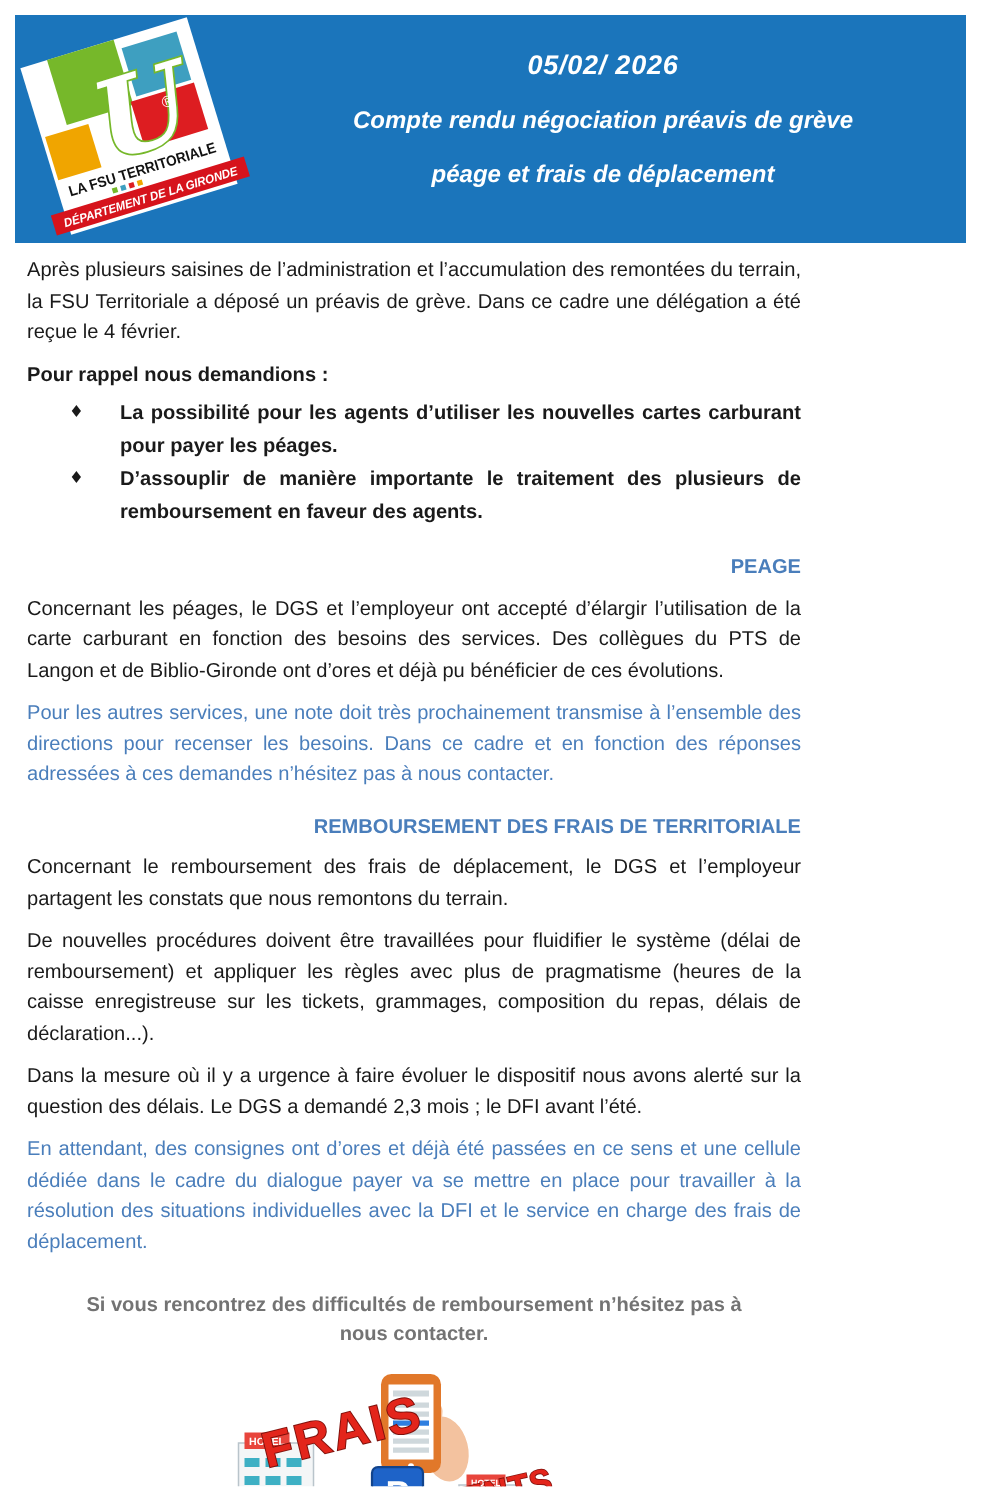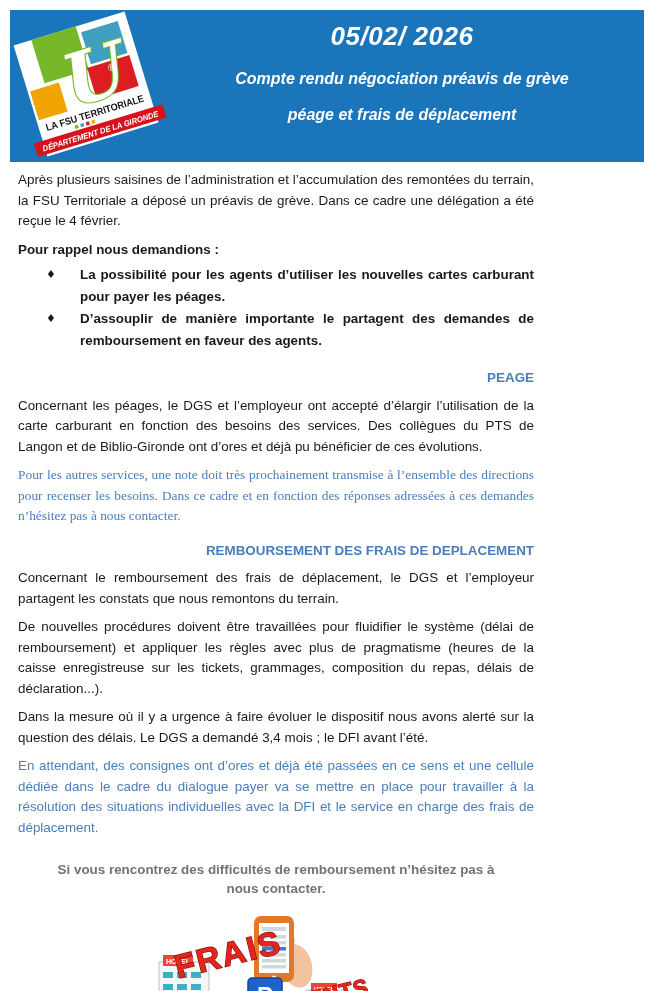--- a/index.html
+++ b/index.html
@@ -23,41 +23,41 @@
   .logo-wrap {
     position: absolute; top: 16px; left: 18px;
     width: 116px; height: 116px;
     transform: rotate(-17deg);
   }
   .logo-wrap svg { overflow: visible; }
   .header-text {
     margin-left: 150px; text-align: center;
     color: #ffffff; font-weight: bold; font-style: italic;
   }
-  .header-date { padding-top: 11px; font-size: 26px; letter-spacing: 0.5px; }
+  .header-date { padding-top: 23px; font-size: 18px; letter-spacing: 0.5px; }
   .header-title { font-size: 16px; margin-top: 18px; }
 
   
   .content {
     position: absolute; top: 170px; left: 0;
     width: 552px; padding: 0 18px;
     font-size: 13.4px; line-height: 20.5px;
     text-align: justify;
   }
   .content p { margin: 0 0 8px 0; }
   .demands-label { font-weight: bold; margin-bottom: 4px !important; }
   ul.bullets { list-style: none; margin: 0 0 16px 0; padding: 0; }
   ul.bullets li { display: flex; padding-left: 28px; font-weight: bold; line-height: 22px; }
   .bullet-glyph { width: 34px; flex: 0 0 34px; font-family: "DejaVu Sans", sans-serif; font-size: 11px; }
   .section-heading {
     color: #4a7ebb; font-weight: bold;
     margin: 14px 0 7px 0 !important; text-align: right;
   }
   .blue-text { color: #4a7ebb; }
-  .after-gap { margin-bottom: 14px !important; font-family: Liberation Serif, serif; }
+  .after-gap { margin-bottom: 14px !important; }
   .cta {
     color: #737373; font-weight: bold; text-align: center;
     margin: 22px 30px 0 30px !important; line-height: 19px;
   }
 
   
   .illustration-box { width: 250px; margin: 12px auto 0 auto; }
 </style>
 </head>
 <body>
@@ -98,32 +98,32 @@
 
     <p class="demands-label">Pour rappel nous demandions :</p>
 
     <ul class="bullets">
       <li>
         <span class="bullet-glyph">♦</span>
         <span>La possibilité pour les agents d’utiliser les nouvelles cartes carburant pour payer les péages.</span>
       </li>
       <li>
         <span class="bullet-glyph">♦</span>
-        <span>D’assouplir de manière importante le partagent des demandes de remboursement en faveur des agents.</span>
+        <span>D’assouplir de manière importante le traitement des plusieurs de remboursement en faveur des agents.</span>
       </li>
     </ul>
 
     <p class="section-heading">PEAGE</p>
     <p>Concernant les péages, le DGS et l’employeur ont accepté d’élargir l’utilisation de la carte carburant en fonction des besoins des services. Des collègues du PTS de Langon et de Biblio-Gironde ont d’ores et déjà pu bénéficier de ces évolutions.</p>
     <p class="blue-text after-gap">Pour les autres services, une note doit très prochainement transmise à l’ensemble des directions pour recenser les besoins. Dans ce cadre et en fonction des réponses adressées à ces demandes n’hésitez pas à nous contacter.</p>
 
-    <p class="section-heading">REMBOURSEMENT DES FRAIS DE DEPLACEMENT</p>
+    <p class="section-heading">REMBOURSEMENT DES FRAIS DE TERRITORIALE</p>
     <p>Concernant le remboursement des frais de déplacement, le DGS et l’employeur partagent les constats que nous remontons du terrain.</p>
     <p>De nouvelles procédures doivent être travaillées pour fluidifier le système (délai de remboursement) et appliquer les règles avec plus de pragmatisme (heures de la caisse enregistreuse sur les tickets, grammages, composition du repas, délais de déclaration...).</p>
-    <p>Dans la mesure où il y a urgence à faire évoluer le dispositif nous avons alerté sur la question des délais. Le DGS a demandé 3,4 mois ; le DFI avant l’été.</p>
+    <p>Dans la mesure où il y a urgence à faire évoluer le dispositif nous avons alerté sur la question des délais. Le DGS a demandé 2,3 mois ; le DFI avant l’été.</p>
     <p class="blue-text">En attendant, des consignes ont d’ores et déjà été passées en ce sens et une cellule dédiée dans le cadre du dialogue payer va se mettre en place pour travailler à la résolution des situations individuelles avec la DFI et le service en charge des frais de déplacement.</p>
 
     <p class="cta">Si vous rencontrez des difficultés de remboursement n’hésitez pas à nous contacter.</p>
 
     <div class="illustration-box">
       <svg width="250" height="150" viewBox="0 0 250 150">
 
         <g>
           <rect x="8" y="52" width="50" height="88" fill="#f4f6f7" stroke="#b9c4cb"></rect>
           <rect x="12" y="45" width="30" height="11" fill="#e8453c"></rect>

